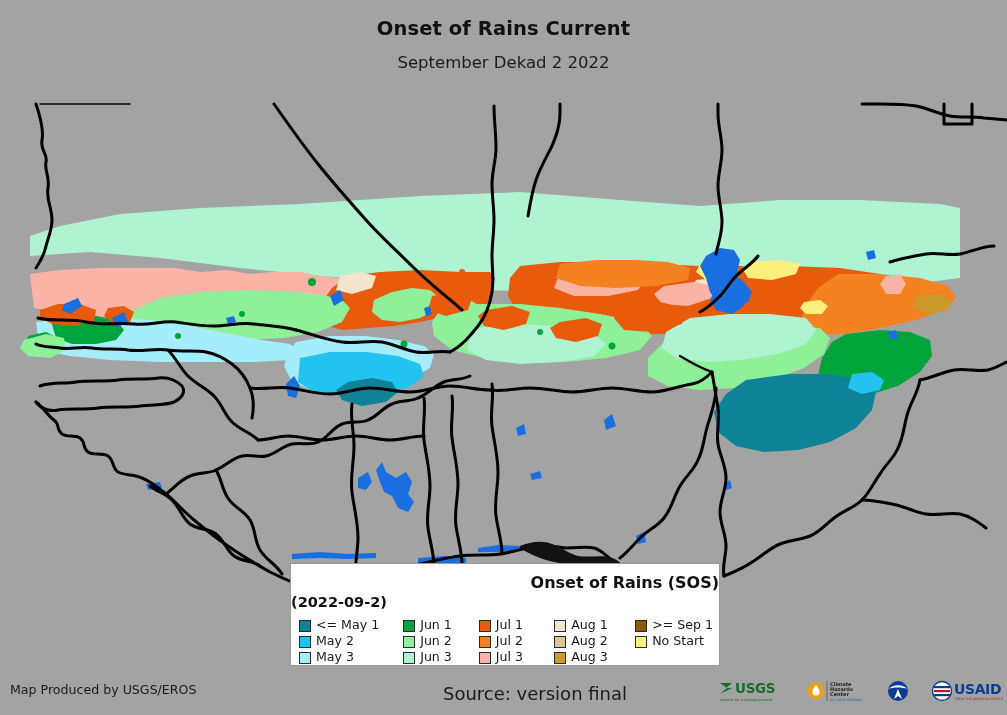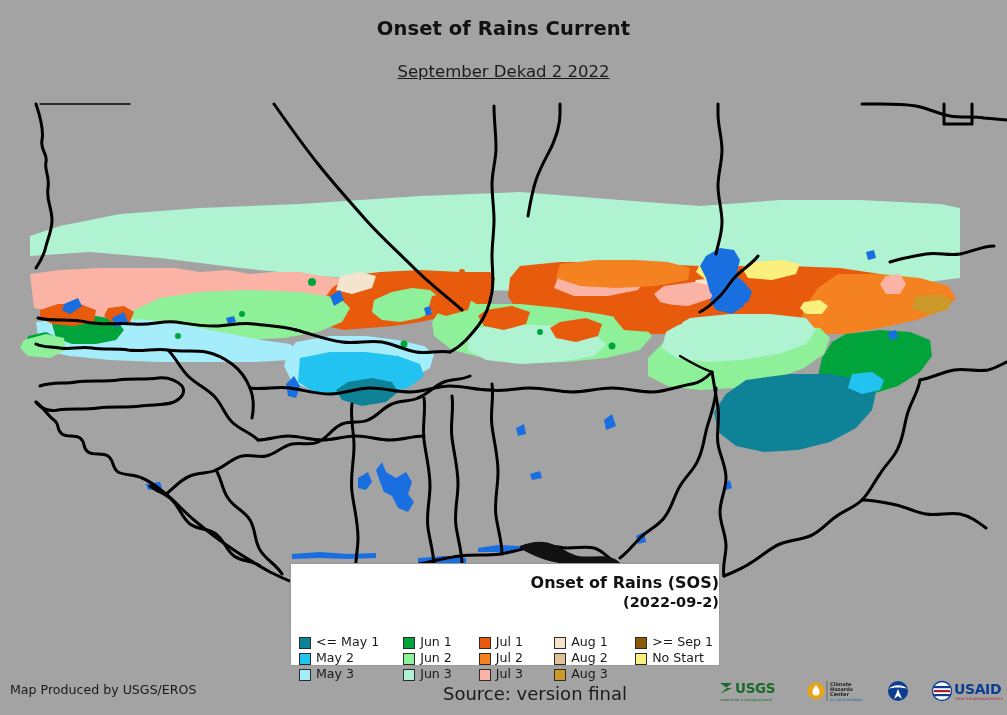--- a/index.html
+++ b/index.html
@@ -32,26 +32,25 @@
     text-align: center;
   }
   #main-title {
     font-size: 19.5px;
     font-weight: bold;
     letter-spacing: 0.1px;
     color: #111111;
     line-height: 1.1;
   }
   #sub-title {
-    margin-top: 24px;
+    margin-top: 15px;
     font-size: 16.5px;
     font-weight: normal;
     color: #1b1b1b;
     line-height: 1.1;
-    text-decoration: underline;
   }
 
   
   #map-wrap {
     position: absolute;
     left: 0;
     top: 96px;
     width: 1007px;
     height: 570px;
   }
@@ -74,29 +73,29 @@
     padding: 8px 0 0 0;
   }
   #legend-title {
     text-align: right;
     font-size: 16px;
     font-weight: bold;
     color: #111;
     line-height: 1.32;
   }
   #legend-subtitle {
-    text-align: right;
+    text-align: left;
     font-size: 14.5px;
     font-weight: bold;
     color: #111;
     line-height: 1.32;
   }
   #legend-cols {
     display: flex;
-    margin-top: 23px;
+    margin-top: 6px;
     padding: 0 6px 0 8px;
     box-sizing: border-box;
     gap: 24px;
   }
   .legend-col {
     display: flex;
     flex-direction: column;
     gap: 1px;
   }
   .legend-col.c0 { width: 86px; }

